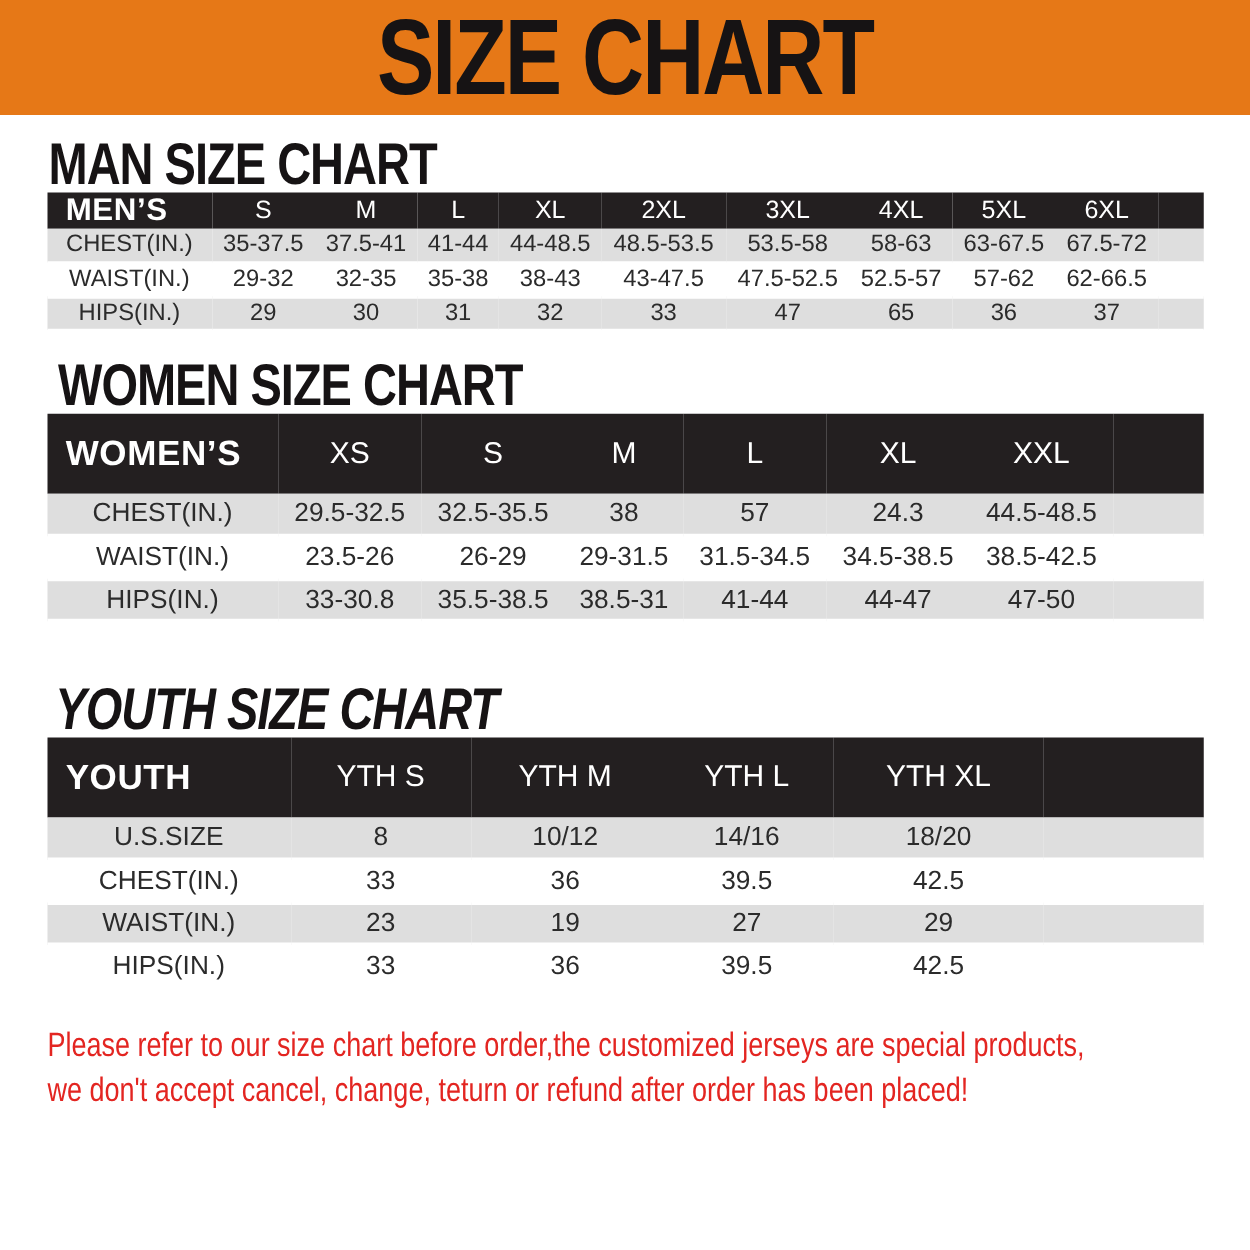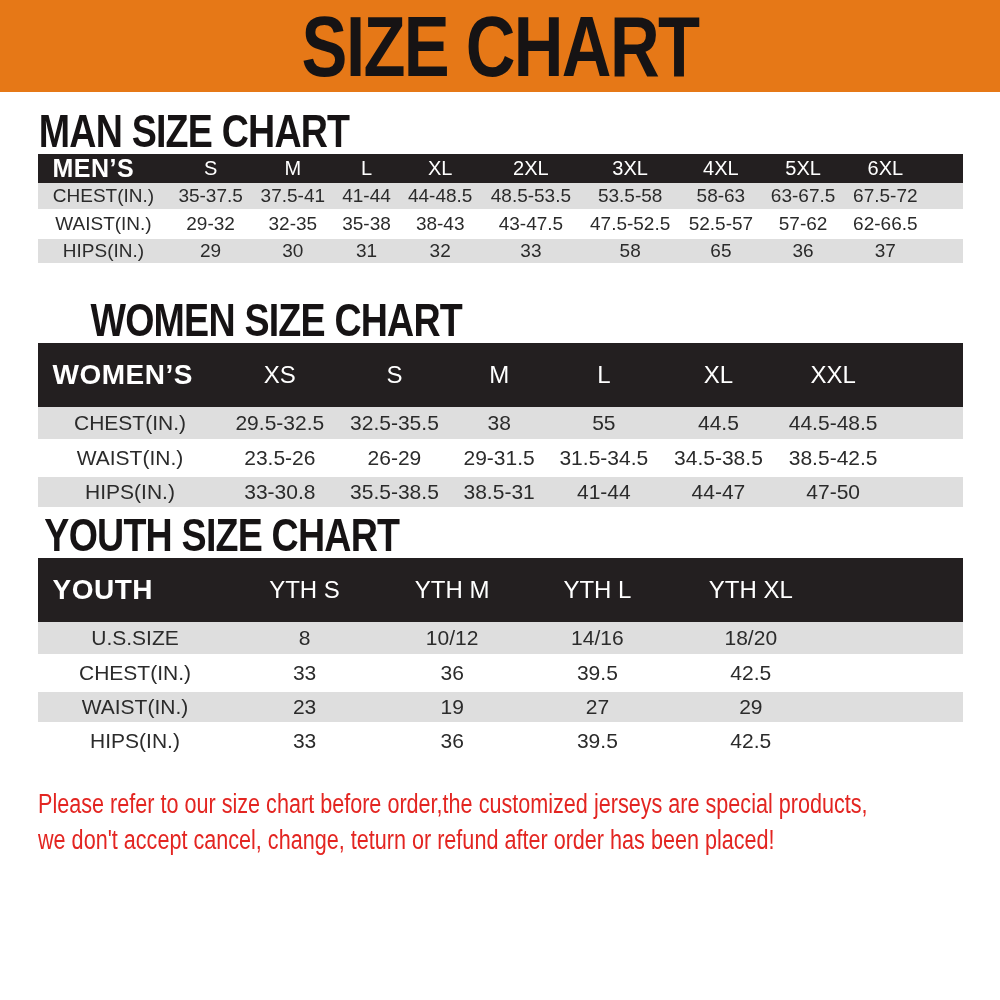--- a/index.html
+++ b/index.html
@@ -29,22 +29,22 @@
   }
 
   
   .section-heading{text-align:left;margin:0;}
   .section-heading .cond{
     display:inline-block;color:var(--ink);
     font-size:47px;font-weight:bold;letter-spacing:-1px;line-height:1;
     transform:scaleX(0.80);white-space:nowrap;
   }
   .h-man{margin-top:15px;}
-  .h-women{margin-top:30px;padding-left:44px;}
-  .h-youth{}
+  .h-women{margin-top:18px;}
+  .h-youth{margin-top:44px;font-style:italic;}
 
   
   table.size-table{
     width:925px;margin:0 auto;border-collapse:collapse;table-layout:auto;
   }
   .t-man{margin-top:22px;}
   .t-women{margin-top:18px;}
   .t-youth{margin-top:24px;}
   .size-table th,.size-table td{
     text-align:center;white-space:nowrap;padding:0 6px;
@@ -146,21 +146,21 @@
         <td>62-66.5</td>
         <td></td>
       </tr>
       <tr class="gray">
         <td class="label-cell">HIPS(IN.)</td>
         <td>29</td>
         <td>30</td>
         <td>31</td>
         <td>32</td>
         <td>33</td>
-        <td>58</td>
+        <td>47</td>
         <td>65</td>
         <td>36</td>
         <td>37</td>
         <td></td>
       </tr>
     </tbody>
   </table>
 
   <h2 class="section-heading h-women">
     <span class="cond">WOMEN SIZE CHART</span>
@@ -188,22 +188,22 @@
         <th>XXL</th>
         <th></th>
       </tr>
     </thead>
     <tbody>
       <tr class="gray">
         <td class="label-cell">CHEST(IN.)</td>
         <td>29.5-32.5</td>
         <td>32.5-35.5</td>
         <td>38</td>
-        <td>55</td>
-        <td>44.5</td>
+        <td>57</td>
+        <td>24.3</td>
         <td>44.5-48.5</td>
         <td></td>
       </tr>
       <tr>
         <td class="label-cell">WAIST(IN.)</td>
         <td>23.5-26</td>
         <td>26-29</td>
         <td>29-31.5</td>
         <td>31.5-34.5</td>
         <td>34.5-38.5</td>

